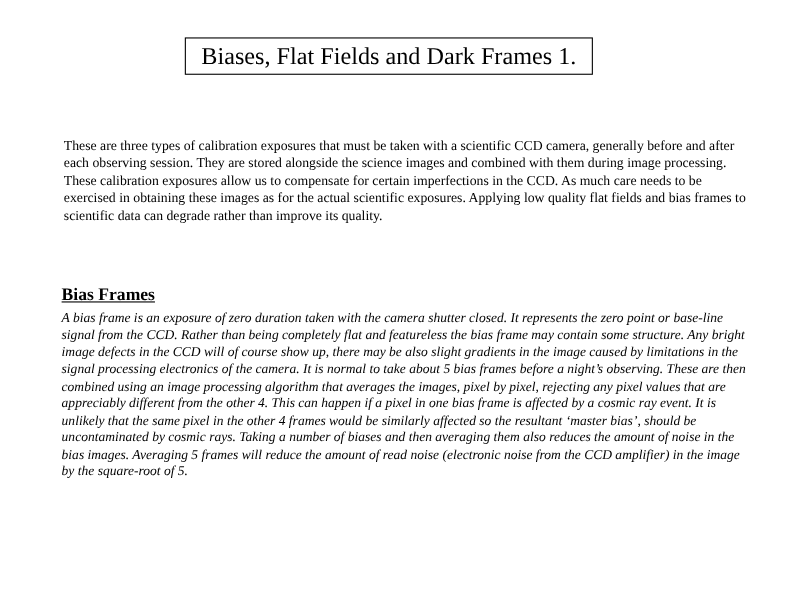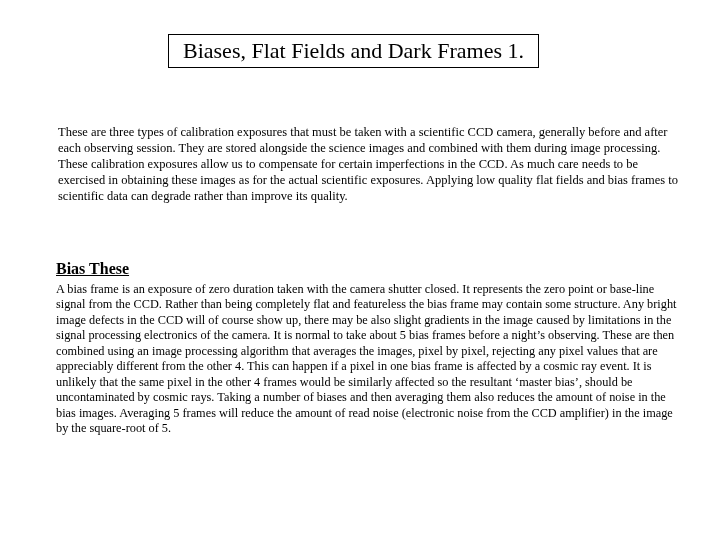--- a/index.html
+++ b/index.html
@@ -42,28 +42,29 @@
     font-weight: bold;
     text-decoration: underline;
   }
   .body2 {
     position: absolute;
     top: 282px;
     left: 56px;
     width: 625px;
     font-size: 12.3px;
     line-height: 1.26;
+    font-style: italic;
   }
 </style>
 </head>
 <body>
 
 <div class="page">
 
   <div class="title-box">Biases, Flat Fields and Dark Frames 1.</div>
 
   <div class="intro">These are three types of calibration exposures that must be taken with a scientific CCD camera, generally before and after each observing session. They are stored alongside the science images and combined with them during image processing. These calibration exposures allow us to compensate for certain imperfections in the CCD. As much care needs to be exercised in obtaining these images as for the actual scientific exposures. Applying low quality flat fields and bias frames to scientific data can degrade rather than improve its quality.</div>
 
-  <div class="subhead">Bias These</div>
+  <div class="subhead">Bias Frames</div>
 
   <div class="body2">A bias frame is an exposure of zero duration taken with the camera shutter closed. It represents the zero point or base-line signal from the CCD. Rather than being completely flat and featureless the bias frame may contain some structure. Any bright image defects in the CCD will of course show up, there may be also slight gradients in the image caused by limitations in the signal processing electronics of the camera. It is normal to take about 5 bias frames before a night’s observing. These are then combined using an image processing algorithm that averages the images, pixel by pixel, rejecting any pixel values that are appreciably different from the other 4. This can happen if a pixel in one bias frame is affected by a cosmic ray event. It is unlikely that the same pixel in the other 4 frames would be similarly affected so the resultant ‘master bias’, should be uncontaminated by cosmic rays. Taking a number of biases and then averaging them also reduces the amount of noise in the bias images. Averaging 5 frames will reduce the amount of read noise (electronic noise from the CCD amplifier) in the image by the square-root of 5.</div>
 
 </div>
 
 </body></html>

